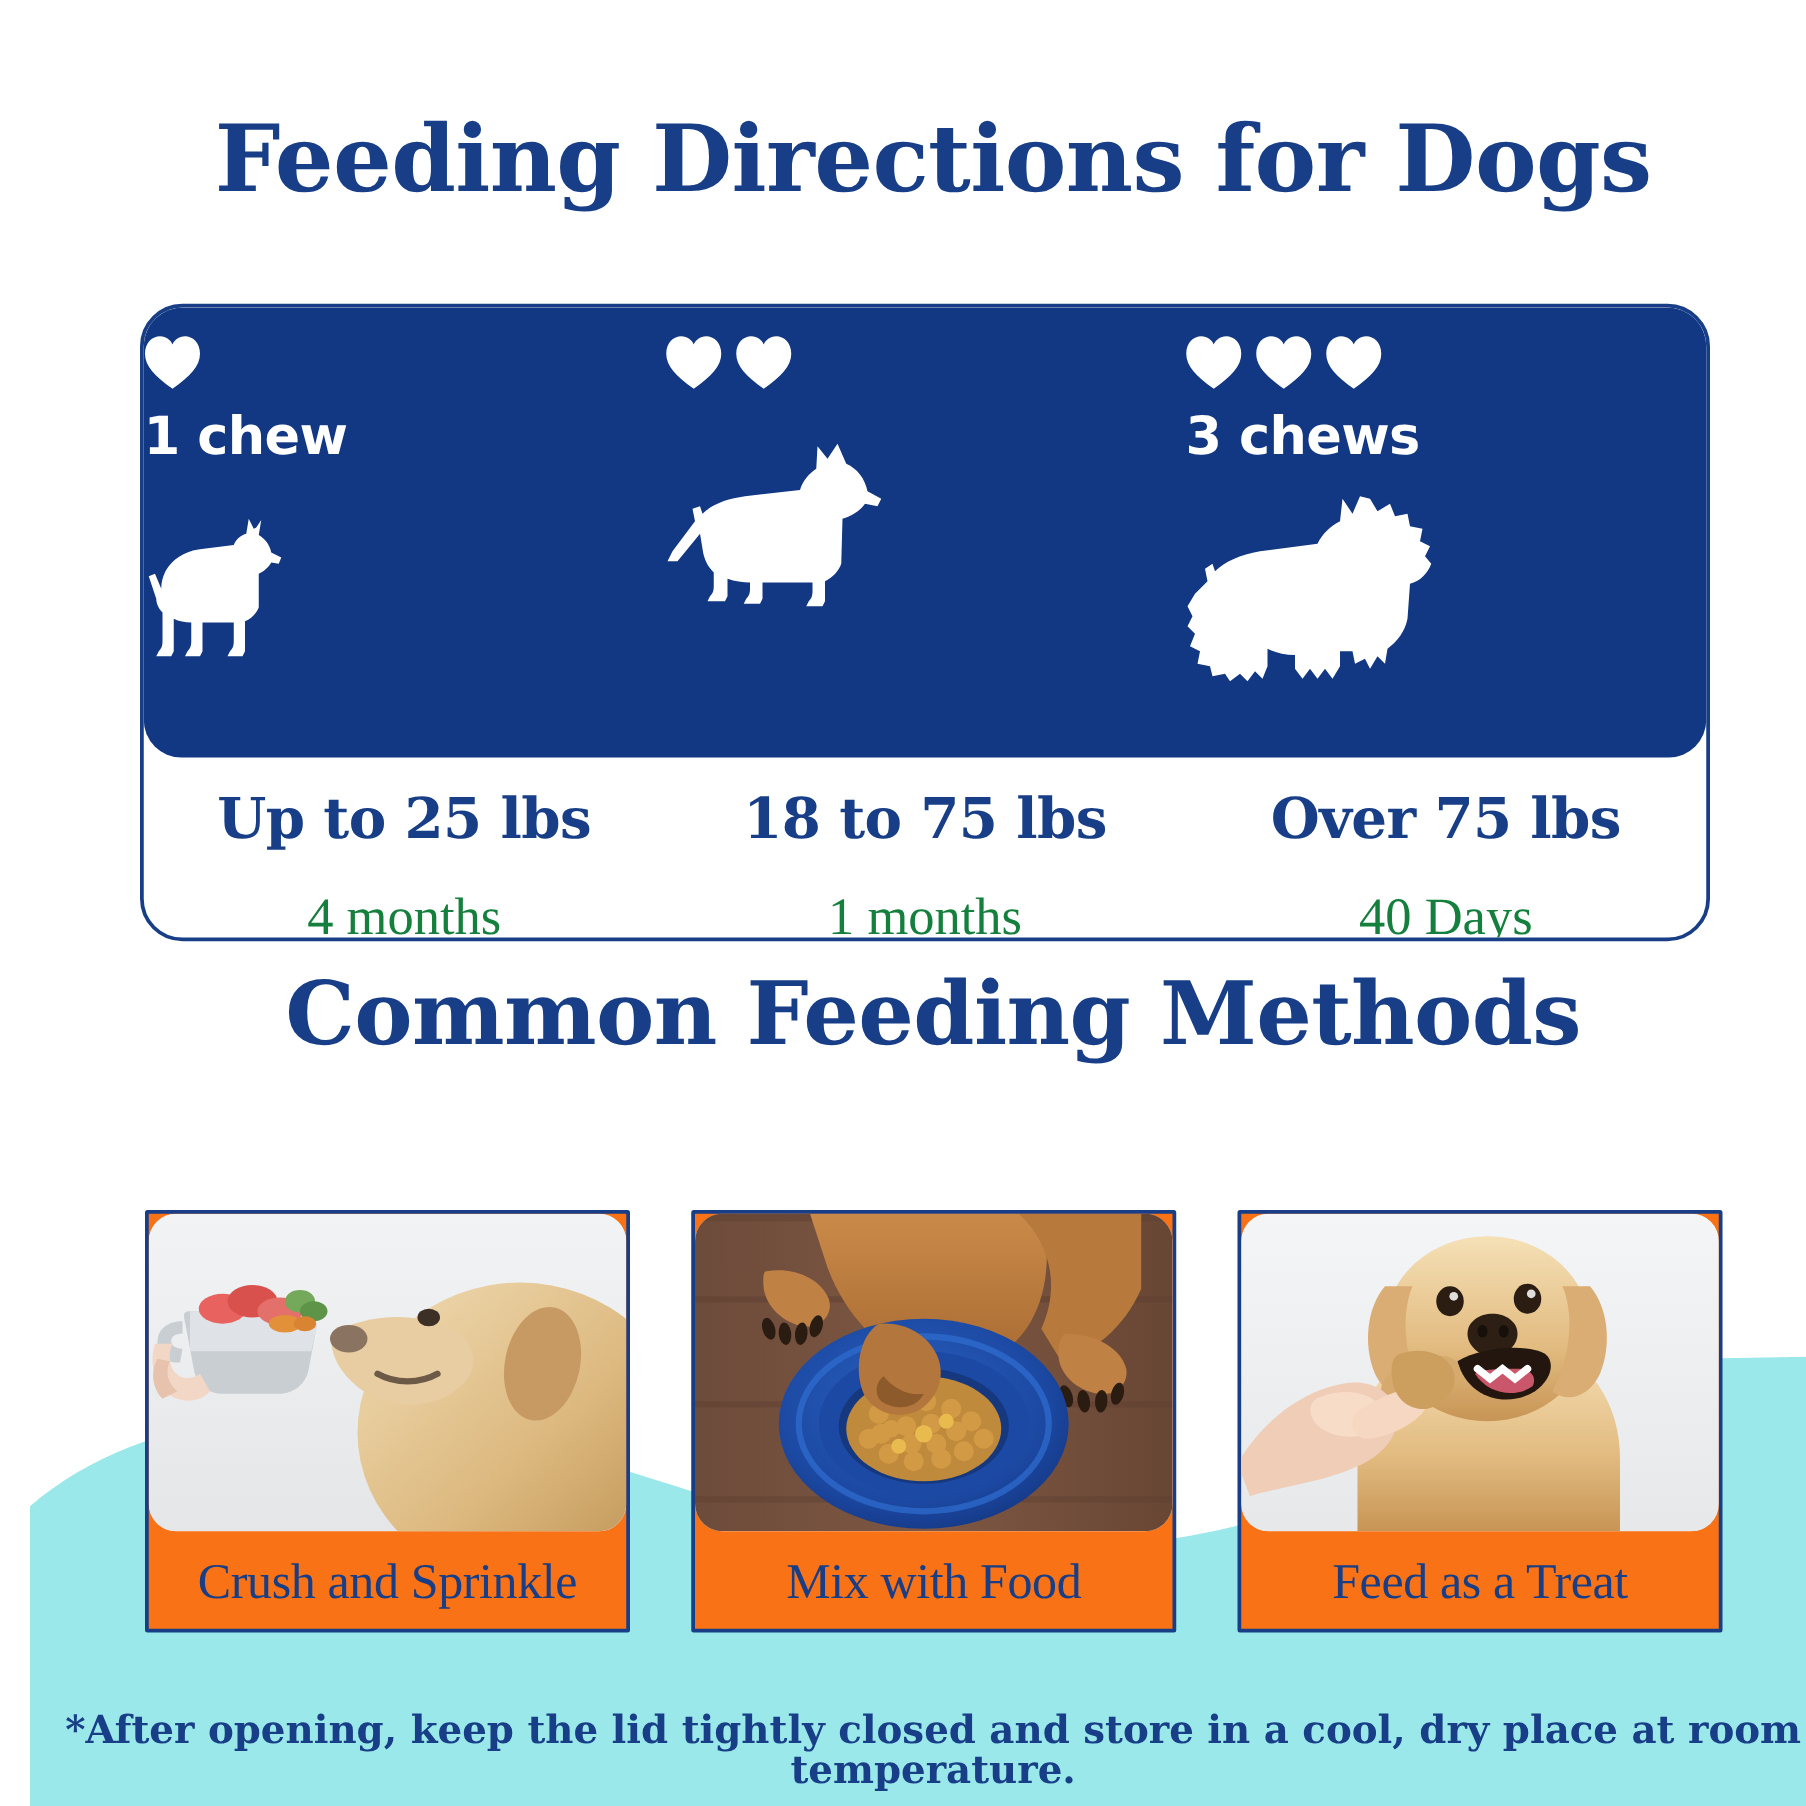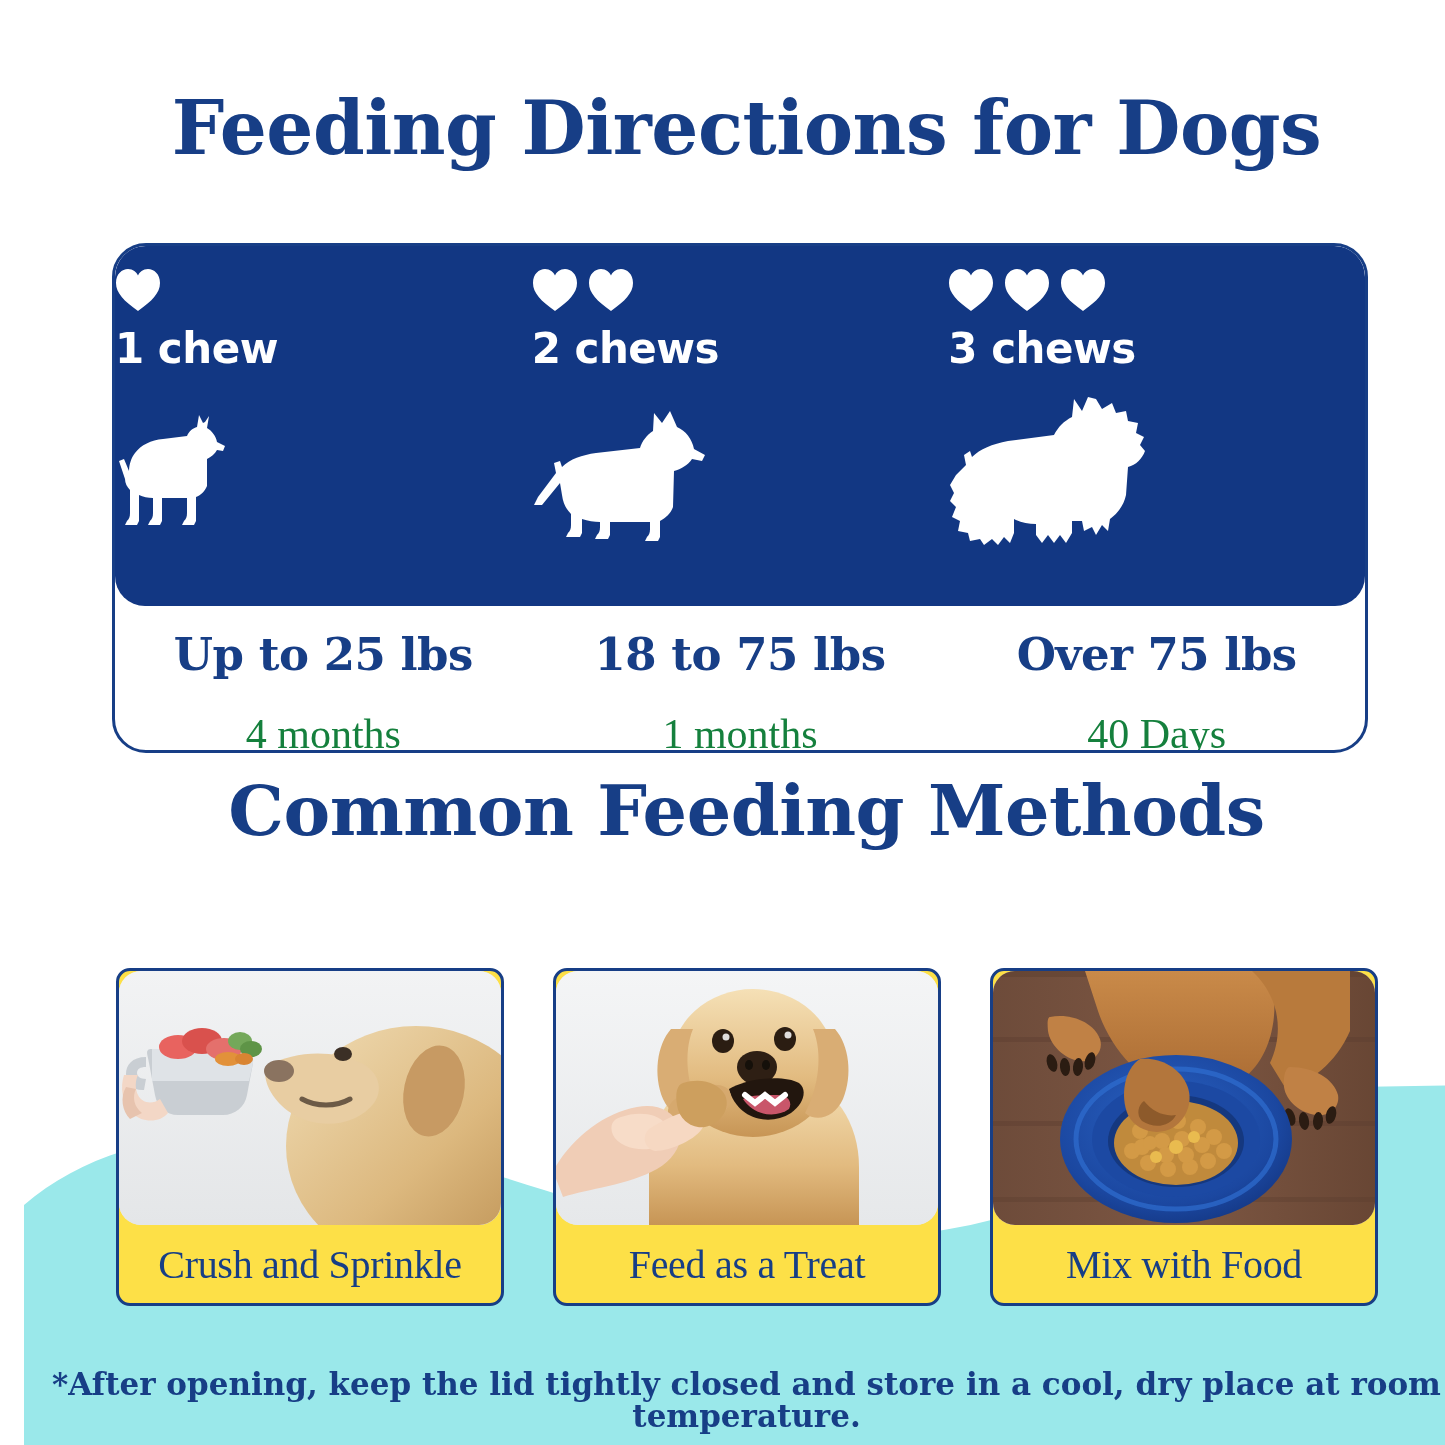--- a/index.html
+++ b/index.html
@@ -167,22 +167,22 @@
     width: 1262px;
     height: 340px;
     display: flex;
     justify-content: space-between;
     z-index: 3;
   }
   .method-card {
     width: 388px;
     height: 338px;
     border: 3px solid #173E86;
-    border-radius: 14px;
-    background: #fde047;
+    border-radius: 2px;
+    background: #f97316;
     box-sizing: border-box;
     overflow: hidden;
     display: flex;
     flex-direction: column;
   }
   .photo {
     width: 100%;
     height: 254px;
     border-radius: 22px;
     overflow: hidden;
@@ -256,21 +256,20 @@
               <svg viewBox="0 0 46 44" xmlns="http://www.w3.org/2000/svg">
                   <path d="M23 43 C9 33 1 25 1 15 C1 6 7 1 13 1 C18 1 21.5 4 23 7.5 C24.5 4 28 1 33 1 C39 1 45 6 45 15 C45 25 37 33 23 43 Z" fill="#ffffff"></path>
                 </svg>
             </span>
             <span class="heart">
               <svg viewBox="0 0 46 44" xmlns="http://www.w3.org/2000/svg">
                   <path d="M23 43 C9 33 1 25 1 15 C1 6 7 1 13 1 C18 1 21.5 4 23 7.5 C24.5 4 28 1 33 1 C39 1 45 6 45 15 C45 25 37 33 23 43 Z" fill="#ffffff"></path>
                 </svg>
             </span>
           </div>
-          <div class="chew-label">2 chews</div>
           <div class="dog-wrap">
             <svg width="175" height="140" viewBox="0 0 175 140" xmlns="http://www.w3.org/2000/svg">
               <path fill="#ffffff" d="M138,6 L130,18 L122,8 L121,26 C115,30 110,36 108,43 L64,48 C50,50 38,54 30,62 L28,56 L22,58 L24,68 L6,92 L2,100 L10,100 L28,78 L30,90 C31,98 34,104 39,109 L39,120 C39,124 38,126 36,128 L34,132 L48,132 L50,128 L50,114 C56,116 62,117 68,117 L68,122 C68,126 67,128 65,130 L63,134 L76,134 L78,130 L78,117 L118,117 L118,124 C118,128 117,130 115,132 L113,136 L126,136 L128,132 L128,116 C134,113 139,108 141,102 L142,66 C149,64 156,60 160,54 L170,56 L173,50 L162,44 C160,34 154,26 145,22 Z"></path>
             </svg>
           </div>
         </div>
 
         <div class="chew-col">
           <div class="hearts">
             <span class="heart">
@@ -352,59 +351,20 @@
             <ellipse cx="124" cy="70" rx="12" ry="9" fill="#74a85a"></ellipse>
             <ellipse cx="135" cy="78" rx="11" ry="8" fill="#5e9447"></ellipse>
             <ellipse cx="112" cy="88" rx="13" ry="7" fill="#e2913a"></ellipse>
             <ellipse cx="128" cy="88" rx="9" ry="6" fill="#d98432"></ellipse>
           </g>
           <path d="M8,104 C4,116 6,132 16,142 C26,152 44,152 52,142 L44,128 C36,134 26,132 22,124 C19,118 19,110 22,104 Z" fill="#f3d7c6"></path>
           <path d="M10,116 C4,126 6,140 14,148 L26,142 C18,136 16,126 20,118 Z" fill="#e7c3ae"></path>
         </svg>
       </div>
       <div class="caption">Crush and Sprinkle</div>
-    </div>
-
-    <div class="method-card">
-      <div class="photo">
-        <svg viewBox="0 0 388 254" preserveAspectRatio="xMidYMid slice" xmlns="http://www.w3.org/2000/svg">
-          <defs>
-            <linearGradient id="bg3" x1="0" y1="0" x2="0" y2="1">
-              <stop offset="0%" stop-color="#f4f5f6"></stop>
-                <stop offset="100%" stop-color="#e6e8ea"></stop>
-            </linearGradient>
-            <linearGradient id="fur3" x1="0" y1="0" x2="0" y2="1">
-              <stop offset="0%" stop-color="#f5e0b6"></stop>
-                <stop offset="60%" stop-color="#e2bb80"></stop>
-                <stop offset="100%" stop-color="#c79555"></stop>
-            </linearGradient>
-          </defs>
-          <rect width="388" height="254" fill="url(#bg3)"></rect>
-          <path d="M96,192 C96,150 120,112 160,104 L240,104 C282,114 306,152 306,196 L306,254 L96,254 Z" fill="url(#fur3)"></path>
-          <ellipse cx="200" cy="92" rx="82" ry="74" fill="url(#fur3)"></ellipse>
-          <path d="M118,58 C104,74 100,104 110,128 C118,146 136,152 148,142 C134,116 130,82 140,58 Z" fill="#d9ad74"></path>
-          <path d="M282,58 C296,74 300,104 290,128 C282,146 264,152 252,142 C266,116 270,82 260,58 Z" fill="#d9ad74"></path>
-          <ellipse cx="170" cy="70" rx="11" ry="12" fill="#2b1d12"></ellipse>
-          <ellipse cx="232" cy="68" rx="11" ry="12" fill="#2b1d12"></ellipse>
-          <circle cx="173" cy="66" r="3.5" fill="#ffffff" opacity="0.85"></circle>
-          <circle cx="235" cy="64" r="3.5" fill="#ffffff" opacity="0.85"></circle>
-          <path d="M184,96 C184,86 194,80 204,80 C214,80 224,86 224,96 C224,106 214,114 204,114 C194,114 184,106 184,96 Z" fill="#2e1f14"></path>
-          <ellipse cx="196" cy="94" rx="4" ry="5" fill="#15100a"></ellipse>
-          <ellipse cx="213" cy="94" rx="4" ry="5" fill="#15100a"></ellipse>
-          <path d="M176,118 C184,148 216,156 238,142 C252,132 254,118 246,112 C232,104 196,106 176,118 Z" fill="#22160e"></path>
-          <path d="M190,128 C200,144 222,148 236,138 C240,130 234,124 224,124 C210,124 196,124 190,128 Z" fill="#c9566a"></path>
-          <path d="M192,124 L202,132 L212,124 L222,132 L232,124" stroke="#ffffff" stroke-width="6" fill="none" stroke-linecap="round"></path>
-          <path d="M122,128 C142,116 160,110 172,116 C180,120 180,132 172,140 C158,154 134,158 120,150 C112,144 114,134 122,128 Z" fill="#d6a96e"></path>
-          <path d="M0,200 C18,168 50,142 84,136 C104,132 120,140 126,154 C132,170 122,188 104,198 C76,214 34,218 10,226 Z" fill="#f0cdb6"></path>
-          <path d="M68,146 C84,140 104,142 112,152 C118,160 114,172 104,176 C88,182 66,176 60,164 C56,154 60,148 68,146 Z" fill="#f7dcc8"></path>
-          <path d="M96,158 C112,148 128,140 142,140 C150,140 154,148 150,156 C144,168 118,180 102,180 C92,178 88,166 96,158 Z" fill="#f6d8c2"></path>
-          <path d="M130,112 C148,106 166,112 172,124 C178,138 168,152 152,156 C138,158 126,148 124,134 C122,122 124,114 130,112 Z" fill="#cd9f5e"></path>
-        </svg>
-      </div>
-      <div class="caption">Feed as a Treat</div>
     </div>
 
     <div class="method-card">
       <div class="photo">
         <svg viewBox="0 0 388 254" preserveAspectRatio="xMidYMid slice" xmlns="http://www.w3.org/2000/svg">
           <defs>
             <linearGradient id="wood1" x1="0" y1="0" x2="1" y2="0">
               <stop offset="0%" stop-color="#6d4b3a"></stop>
                 <stop offset="50%" stop-color="#7d5743"></stop>
                 <stop offset="100%" stop-color="#684634"></stop>
@@ -472,17 +432,56 @@
                 <circle cx="166" cy="186" r="6"></circle>
             </g>
           </g>
           <path d="M150,88 C170,86 188,96 196,112 C204,128 198,146 184,156 C168,166 146,160 138,144 C130,126 134,98 150,88 Z" fill="#b3763c"></path>
           <path d="M154,130 C162,140 174,146 186,144 C180,156 164,158 152,150 C146,144 148,134 154,130 Z" fill="#8d5a2b"></path>
         </svg>
       </div>
       <div class="caption">Mix with Food</div>
     </div>
 
+    <div class="method-card">
+      <div class="photo">
+        <svg viewBox="0 0 388 254" preserveAspectRatio="xMidYMid slice" xmlns="http://www.w3.org/2000/svg">
+          <defs>
+            <linearGradient id="bg3" x1="0" y1="0" x2="0" y2="1">
+              <stop offset="0%" stop-color="#f4f5f6"></stop>
+                <stop offset="100%" stop-color="#e6e8ea"></stop>
+            </linearGradient>
+            <linearGradient id="fur3" x1="0" y1="0" x2="0" y2="1">
+              <stop offset="0%" stop-color="#f5e0b6"></stop>
+                <stop offset="60%" stop-color="#e2bb80"></stop>
+                <stop offset="100%" stop-color="#c79555"></stop>
+            </linearGradient>
+          </defs>
+          <rect width="388" height="254" fill="url(#bg3)"></rect>
+          <path d="M96,192 C96,150 120,112 160,104 L240,104 C282,114 306,152 306,196 L306,254 L96,254 Z" fill="url(#fur3)"></path>
+          <ellipse cx="200" cy="92" rx="82" ry="74" fill="url(#fur3)"></ellipse>
+          <path d="M118,58 C104,74 100,104 110,128 C118,146 136,152 148,142 C134,116 130,82 140,58 Z" fill="#d9ad74"></path>
+          <path d="M282,58 C296,74 300,104 290,128 C282,146 264,152 252,142 C266,116 270,82 260,58 Z" fill="#d9ad74"></path>
+          <ellipse cx="170" cy="70" rx="11" ry="12" fill="#2b1d12"></ellipse>
+          <ellipse cx="232" cy="68" rx="11" ry="12" fill="#2b1d12"></ellipse>
+          <circle cx="173" cy="66" r="3.5" fill="#ffffff" opacity="0.85"></circle>
+          <circle cx="235" cy="64" r="3.5" fill="#ffffff" opacity="0.85"></circle>
+          <path d="M184,96 C184,86 194,80 204,80 C214,80 224,86 224,96 C224,106 214,114 204,114 C194,114 184,106 184,96 Z" fill="#2e1f14"></path>
+          <ellipse cx="196" cy="94" rx="4" ry="5" fill="#15100a"></ellipse>
+          <ellipse cx="213" cy="94" rx="4" ry="5" fill="#15100a"></ellipse>
+          <path d="M176,118 C184,148 216,156 238,142 C252,132 254,118 246,112 C232,104 196,106 176,118 Z" fill="#22160e"></path>
+          <path d="M190,128 C200,144 222,148 236,138 C240,130 234,124 224,124 C210,124 196,124 190,128 Z" fill="#c9566a"></path>
+          <path d="M192,124 L202,132 L212,124 L222,132 L232,124" stroke="#ffffff" stroke-width="6" fill="none" stroke-linecap="round"></path>
+          <path d="M122,128 C142,116 160,110 172,116 C180,120 180,132 172,140 C158,154 134,158 120,150 C112,144 114,134 122,128 Z" fill="#d6a96e"></path>
+          <path d="M0,200 C18,168 50,142 84,136 C104,132 120,140 126,154 C132,170 122,188 104,198 C76,214 34,218 10,226 Z" fill="#f0cdb6"></path>
+          <path d="M68,146 C84,140 104,142 112,152 C118,160 114,172 104,176 C88,182 66,176 60,164 C56,154 60,148 68,146 Z" fill="#f7dcc8"></path>
+          <path d="M96,158 C112,148 128,140 142,140 C150,140 154,148 150,156 C144,168 118,180 102,180 C92,178 88,166 96,158 Z" fill="#f6d8c2"></path>
+          <path d="M130,112 C148,106 166,112 172,124 C178,138 168,152 152,156 C138,158 126,148 124,134 C122,122 124,114 130,112 Z" fill="#cd9f5e"></path>
+        </svg>
+      </div>
+      <div class="caption">Feed as a Treat</div>
+    </div>
+
   </div>
 
   <div class="footer-note">*After opening, keep the lid tightly closed and store in a cool, dry place at room temperature.</div>
 
 </div>
 
 </body></html>

